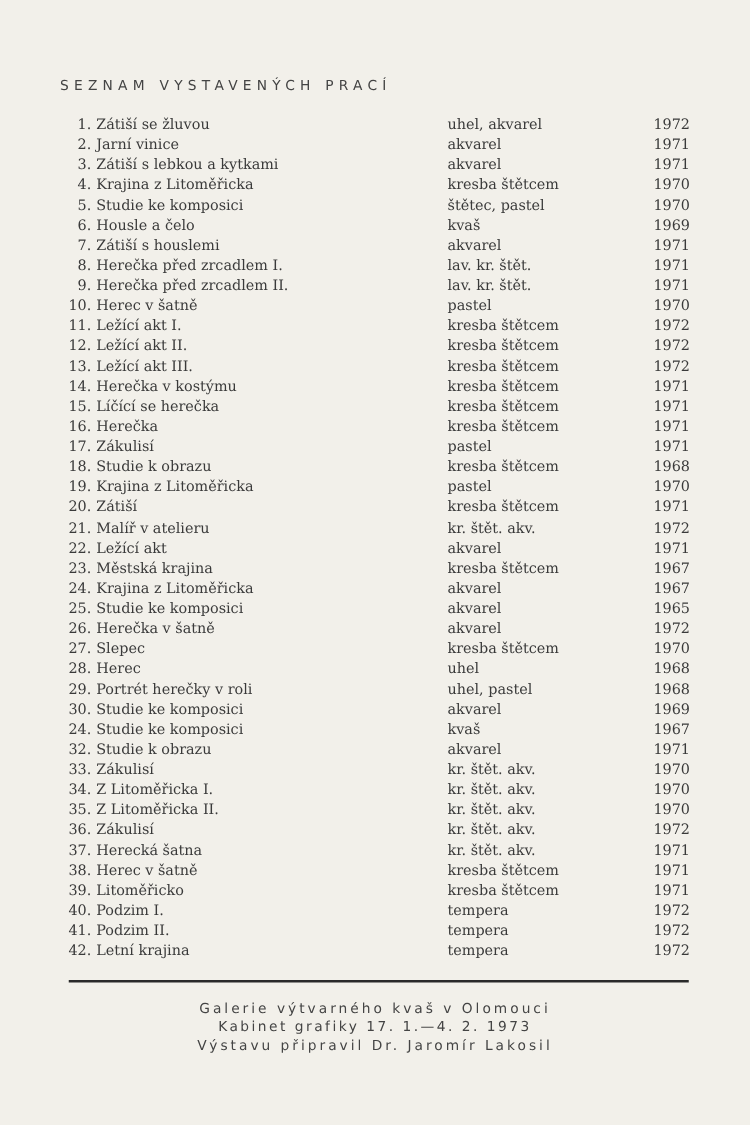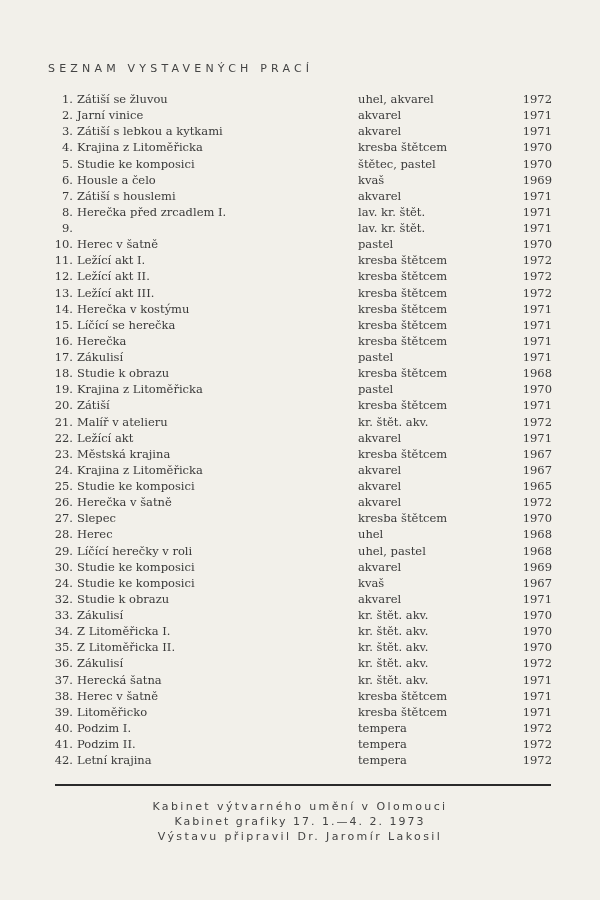--- a/index.html
+++ b/index.html
@@ -87,20 +87,21 @@
       <span class="year">1971</span>
     </div>
     <div class="row">
       <span class="num">8.</span>
       <span class="title">Herečka před zrcadlem I.</span>
       <span class="tech">lav. kr. štět.</span>
       <span class="year">1971</span>
     </div>
     <div class="row">
       <span class="num">9.</span>
+      <span class="title">Herečka před zrcadlem II.</span>
       <span class="tech">lav. kr. štět.</span>
       <span class="year">1971</span>
     </div>
     <div class="row">
       <span class="num">10.</span>
       <span class="title">Herec v šatně</span>
       <span class="tech">pastel</span>
       <span class="year">1970</span>
     </div>
     <div class="row">
@@ -206,21 +207,21 @@
       <span class="year">1970</span>
     </div>
     <div class="row">
       <span class="num">28.</span>
       <span class="title">Herec</span>
       <span class="tech">uhel</span>
       <span class="year">1968</span>
     </div>
     <div class="row">
       <span class="num">29.</span>
-      <span class="title">Líčící herečky v roli</span>
+      <span class="title">Portrét herečky v roli</span>
       <span class="tech">uhel, pastel</span>
       <span class="year">1968</span>
     </div>
     <div class="row">
       <span class="num">30.</span>
       <span class="title">Studie ke komposici</span>
       <span class="tech">akvarel</span>
       <span class="year">1969</span>
     </div>
     <div class="row">
@@ -293,16 +294,16 @@
       <span class="num">42.</span>
       <span class="title">Letní krajina</span>
       <span class="tech">tempera</span>
       <span class="year">1972</span>
     </div>
   </div>
 
 <div class="rule"></div>
 
 <div class="footer">
-  <div>Kabinet výtvarného umění v Olomouci</div>
+  <div>Galerie výtvarného kvaš v Olomouci</div>
   <div>Kabinet grafiky 17. 1.—4. 2. 1973</div>
   <div>Výstavu připravil Dr. Jaromír Lakosil</div>
 </div>
 
 </body></html>

